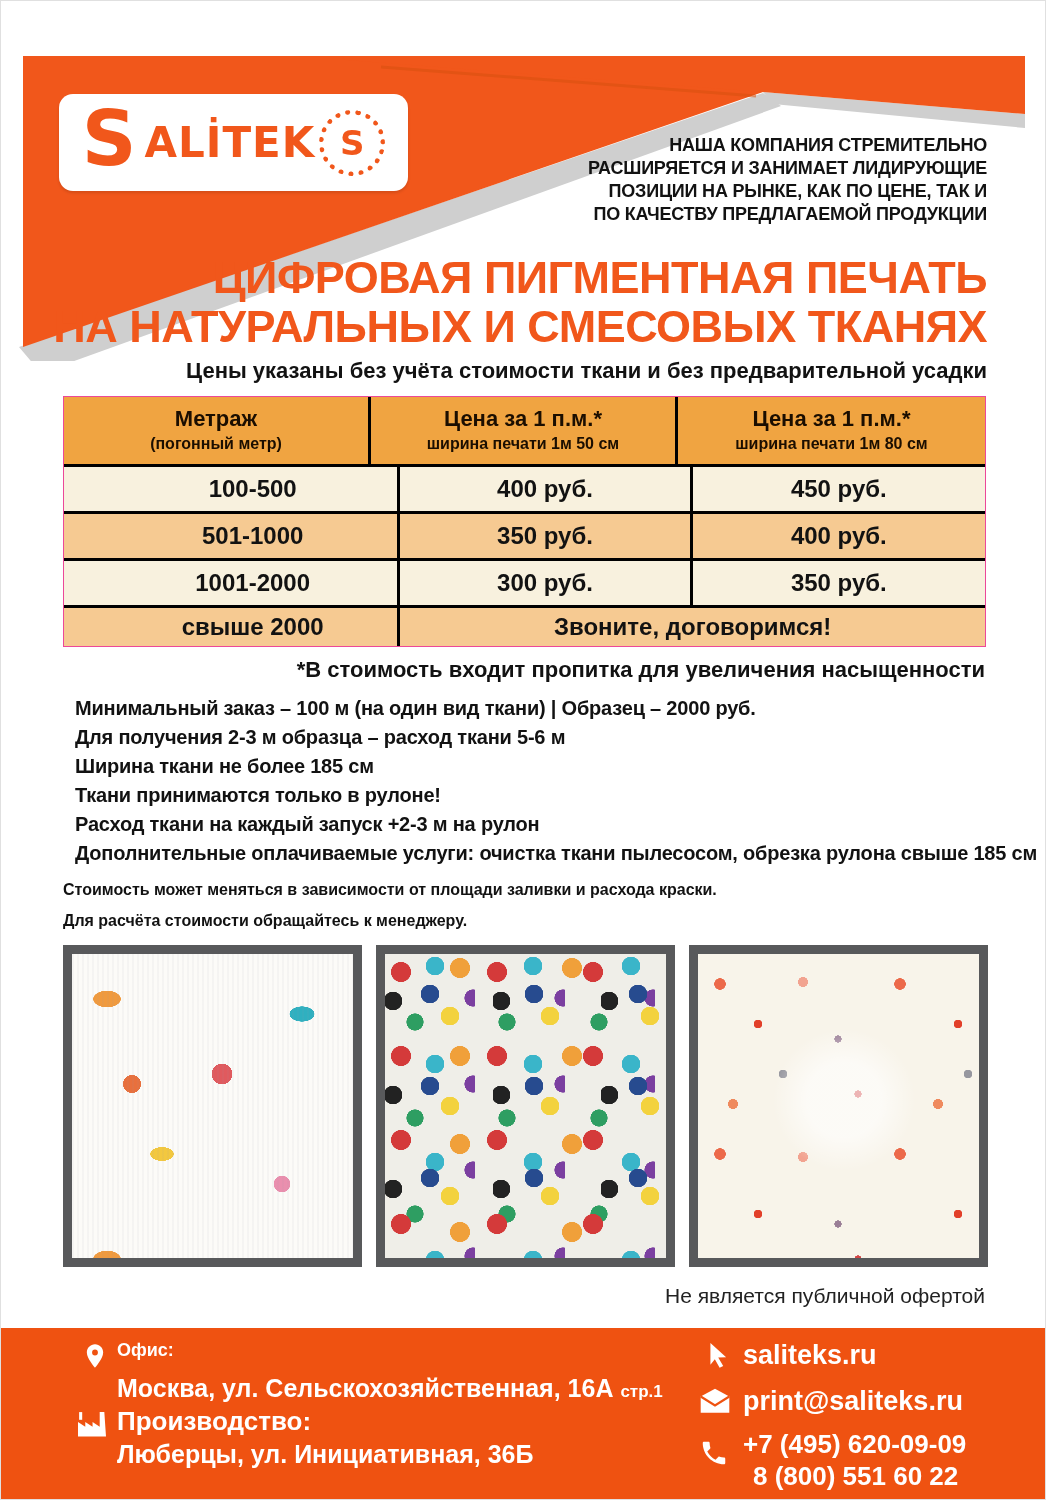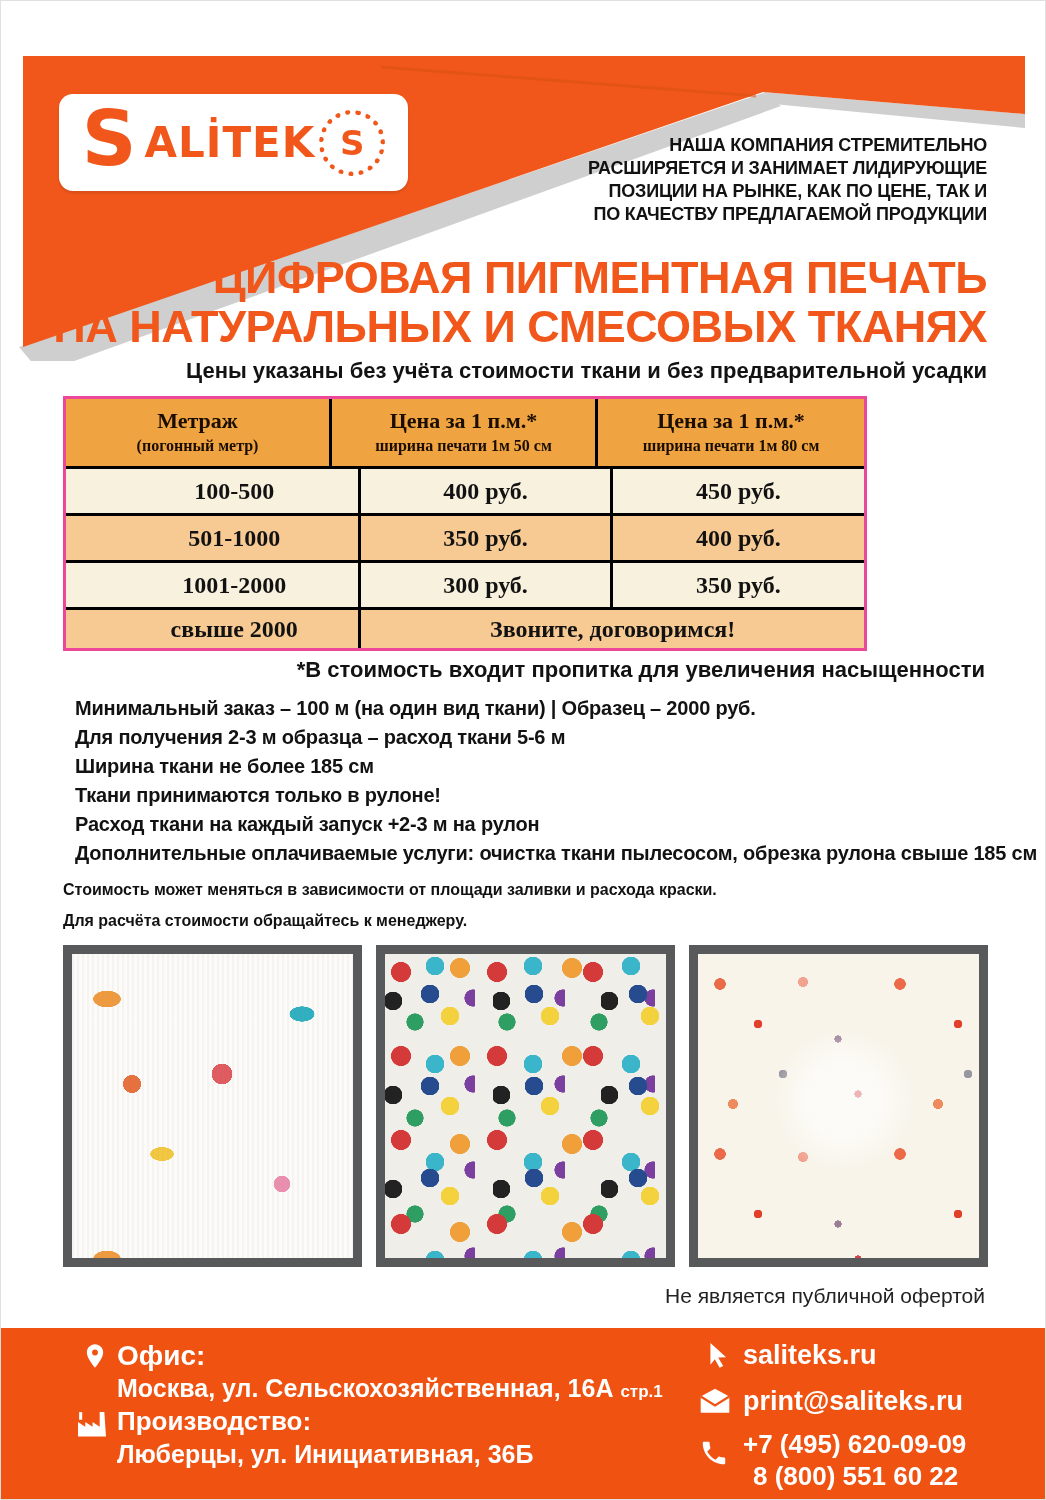--- a/index.html
+++ b/index.html
@@ -30,21 +30,21 @@
   }
   
   .title{
     position:absolute;top:252px;right:58px;text-align:right;
     color:var(--brand,#F1571B);font-size:45px;font-weight:700;line-height:49px;letter-spacing:-0.5px;white-space:nowrap;
   }
   .subtitle{
     position:absolute;top:357px;right:58px;font-size:22px;font-weight:700;white-space:nowrap;
   }
   
-  .price-table{position:absolute;left:62px;top:395px;width:804px;border:3px solid #ec4899;background:#fff;box-sizing:border-box;font-family:Liberation Serif, serif;}
+  .price-table{position:absolute;left:62px;top:395px;width:923px;border:1px solid #ec4899;background:#fff;box-sizing:border-box;}
   .t-row{display:grid;grid-template-columns:1fr 1fr 1fr;}
   .t-row + .t-row{border-top:3px solid #000;padding-left:44px;}
   .t-merged{grid-template-columns:1fr 2fr;}
   .t-cell{
     border-right:3px solid #000;display:flex;flex-direction:column;
     align-items:center;justify-content:center;text-align:center;padding:2px 4px;box-sizing:border-box;
   }
   .t-cell:last-child{border-right:none;}
   .t-head{background:var(--table_header_bg,#F0A441);height:67px;color:#1b0e00;}
   .t-head .h1{font-size:22px;font-weight:700;line-height:26px;}
@@ -107,21 +107,21 @@
     background-repeat:no-repeat,repeat,repeat,repeat,repeat,repeat,repeat,repeat;
   }
   .disclaimer{position:absolute;top:1283px;right:60px;font-size:21px;font-weight:400;color:#222;}
   
   .footer{
     position:absolute;left:0;top:1327px;width:1046px;height:173px;
     background:var(--footer_orange,#EF5211);color:#fff;font-weight:700;
   }
   .fi{position:absolute;white-space:nowrap;}
   .icon-pin{left:80px;top:14px;}
-  .lab-office{left:116px;top:12px;font-size:28px;}
+  .lab-office{left:116px;top:12px;font-size:18px;}
   .addr-office{left:116px;top:46px;font-size:25px;}
   .addr-suffix{font-size:17px;}
   .icon-factory{left:74px;top:82px;}
   .lab-prod{left:116px;top:78px;font-size:26px;}
   .addr-prod{left:116px;top:112px;font-size:25px;}
   .icon-cursor{left:704px;top:14px;}
   .txt-site{left:742px;top:12px;font-size:27px;}
   .icon-mail{left:698px;top:60px;}
   .txt-mail{left:742px;top:58px;font-size:27px;}
   .icon-phone{left:698px;top:110px;}

